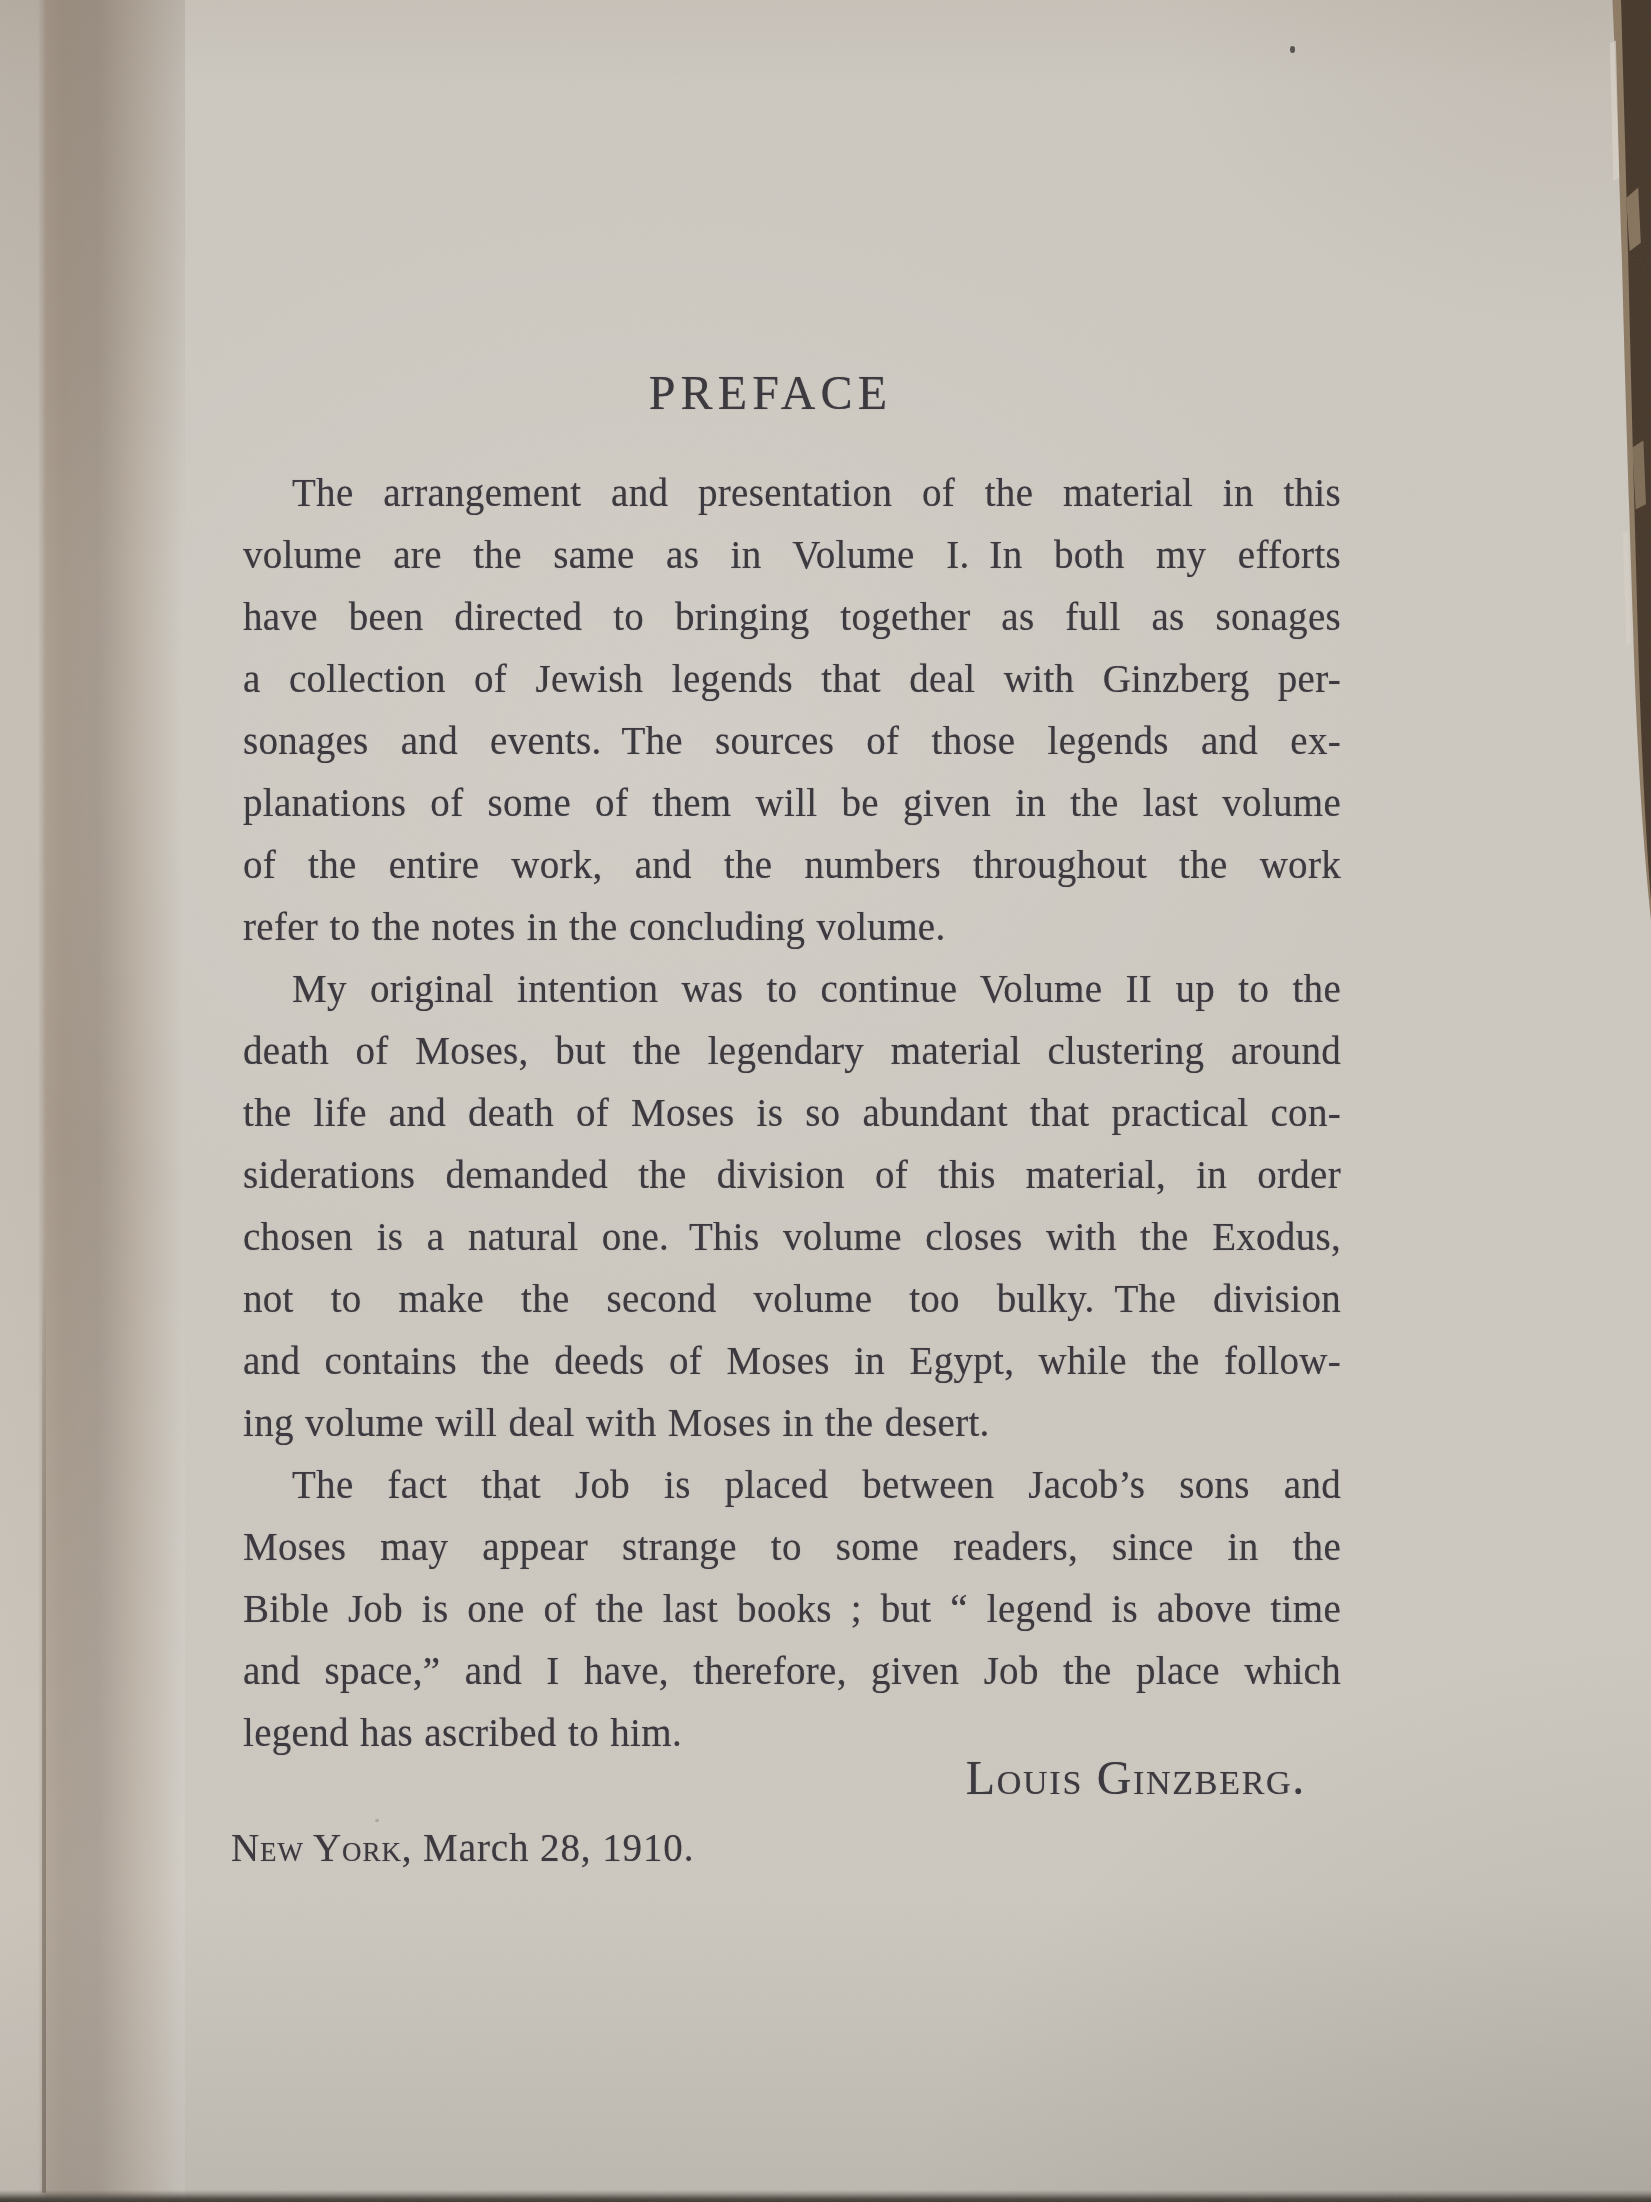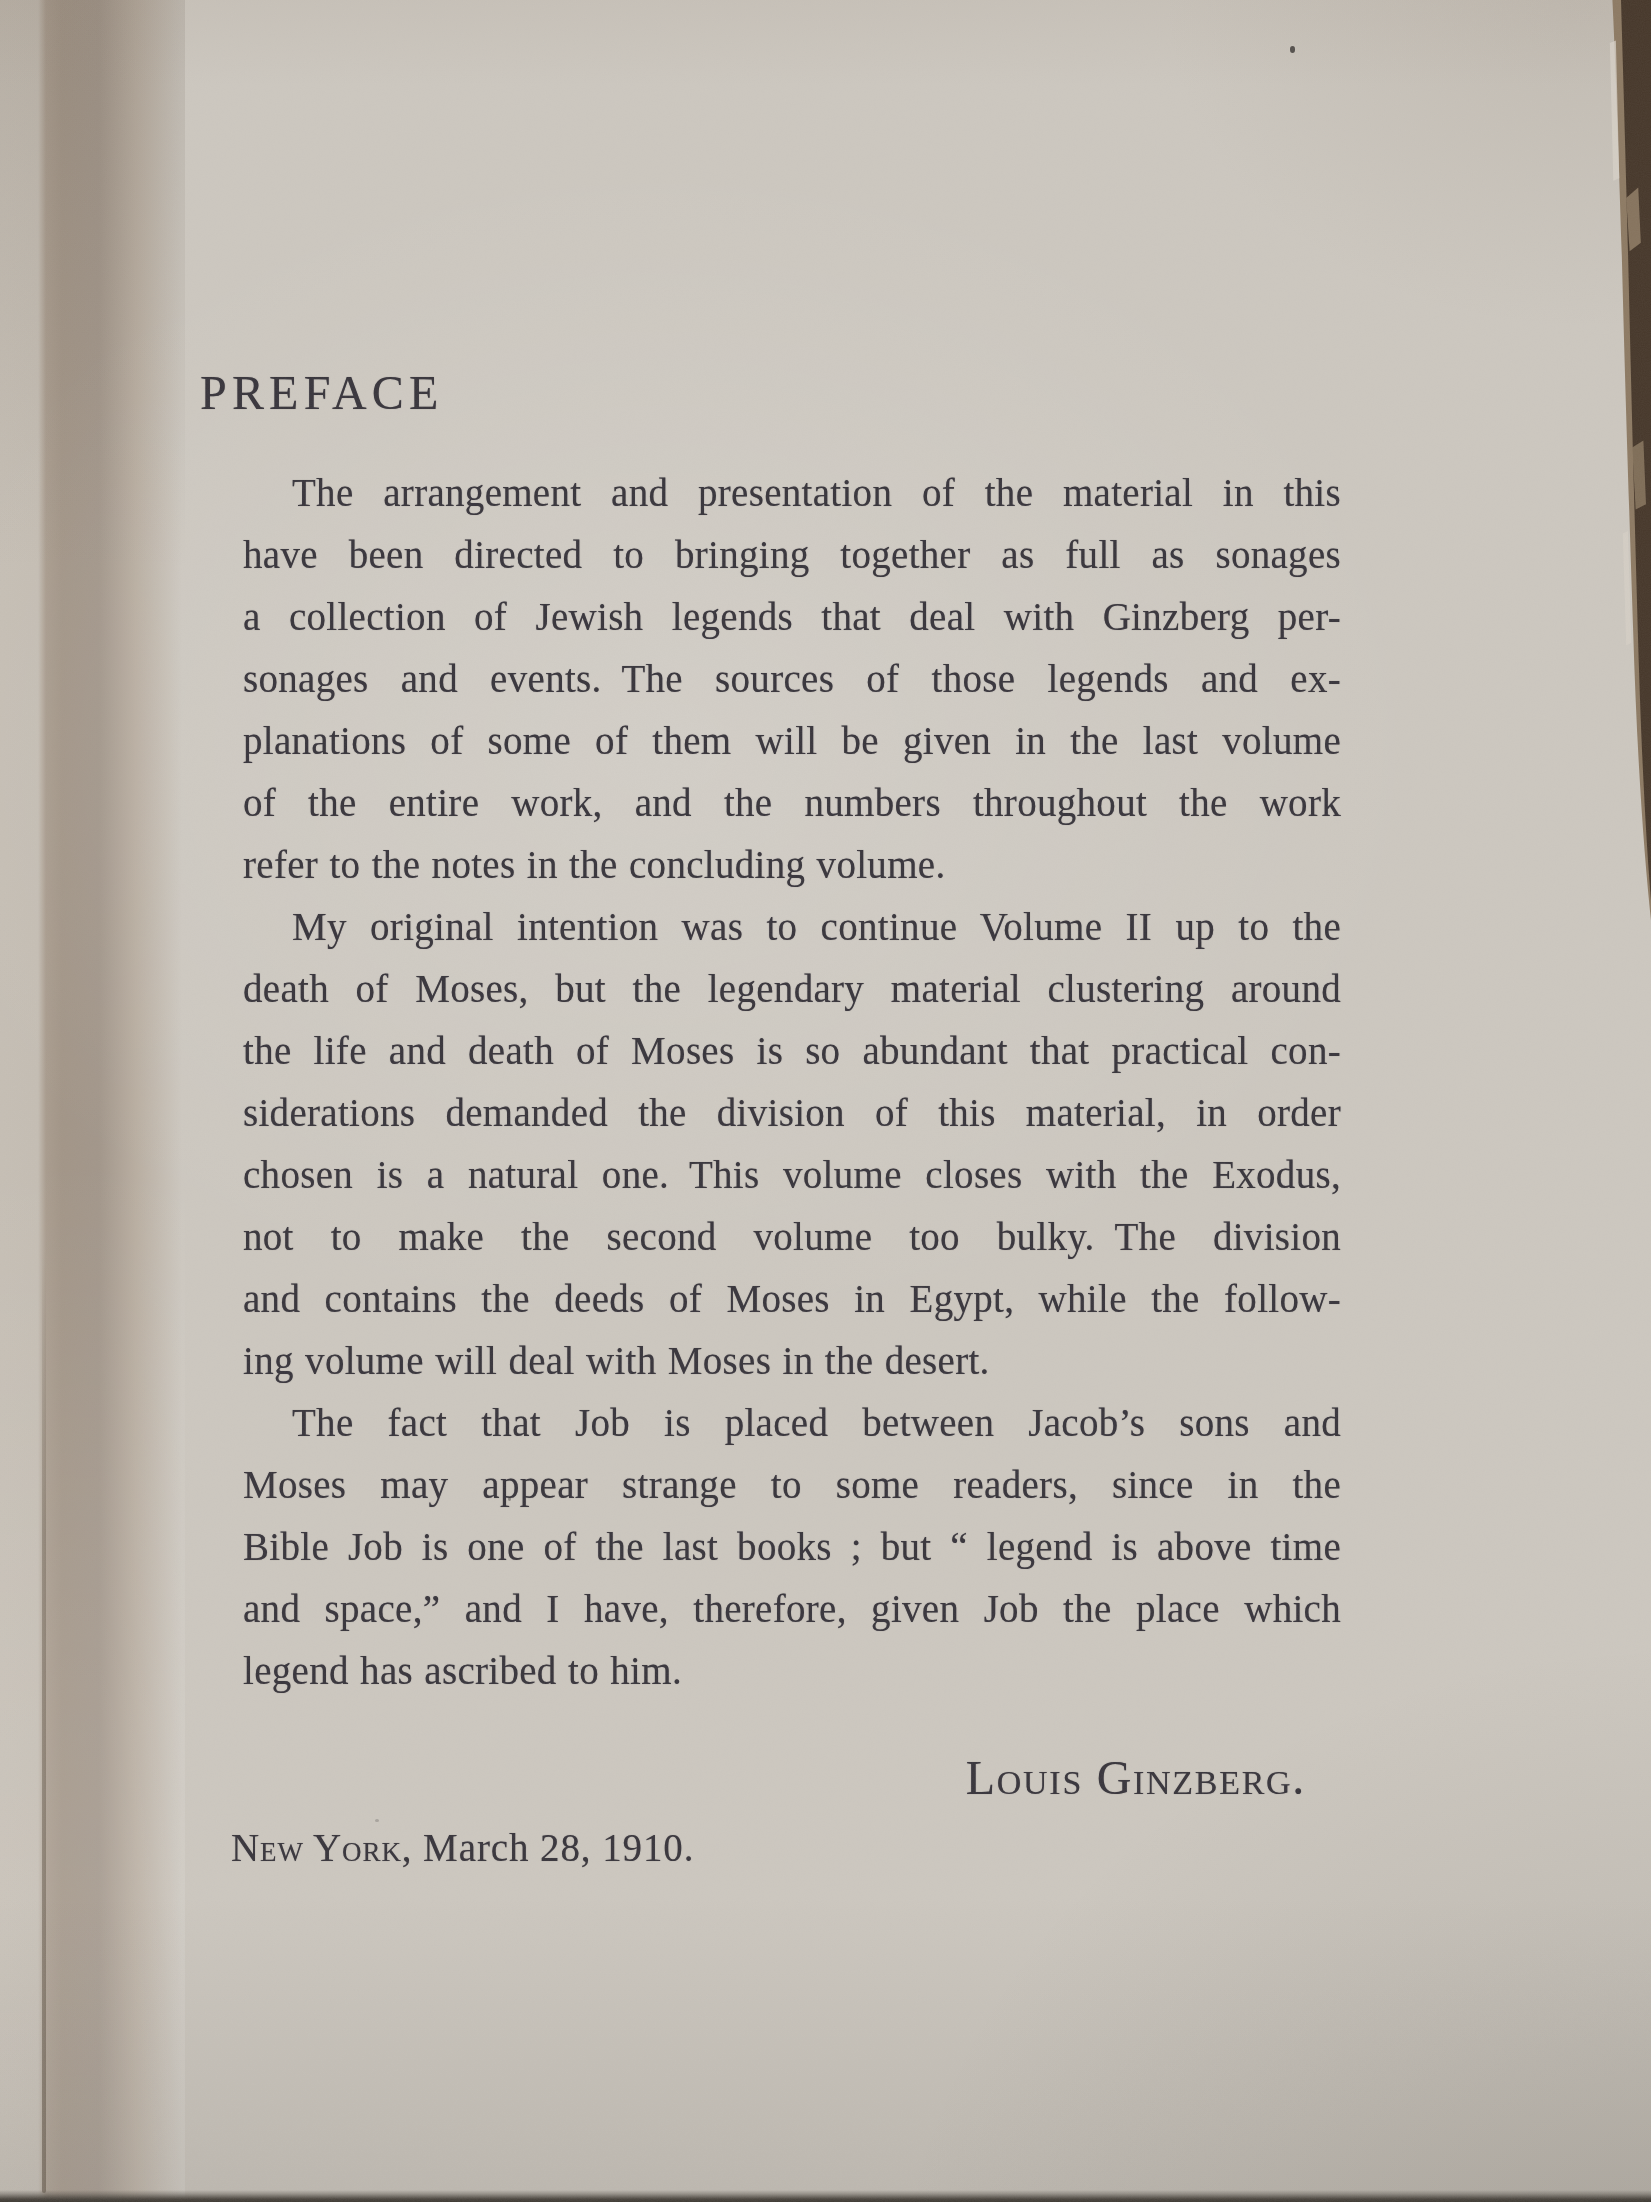--- a/index.html
+++ b/index.html
@@ -97,20 +97,21 @@
     width: 1141px;
     color: var(--ink, #37343b);
   }
 
   .title {
     position: absolute;
     top: 365px;
     left: 0;
     width: 100%;
     margin: 0;
+    text-align: center;
     font-size: 48px;
     font-weight: 400;
     letter-spacing: 5.2px;
     text-shadow: 0 0 0.9px rgba(55,52,60,.55);
   }
 
   .bodytext {
     position: absolute;
     top: 462px;
     left: 0;
@@ -184,20 +185,21 @@
 
   <div class="gutter"></div>
   <div class="gutter-line"></div>
   <div class="lighting"></div>
 
   <div class="content">
     <h1 class="title">PREFACE</h1>
 
     <div class="bodytext">
       <div class="ln indent">The arrangement and presentation of the material in this</div>
+      <div class="ln">volume are the same as in Volume I. In both my efforts</div>
       <div class="ln">have been directed to bringing together as full as sonages</div>
       <div class="ln">a collection of Jewish legends that deal with Ginzberg per-</div>
       <div class="ln">sonages and events. The sources of those legends and ex-</div>
       <div class="ln">planations of some of them will be given in the last volume</div>
       <div class="ln">of the entire work, and the numbers throughout the work</div>
       <div class="ln end">refer to the notes in the concluding volume.</div>
       <div class="ln indent">My original intention was to continue Volume II up to the</div>
       <div class="ln">death of Moses, but the legendary material clustering around</div>
       <div class="ln">the life and death of Moses is so abundant that practical con-</div>
       <div class="ln">siderations demanded the division of this material, in order</div>

